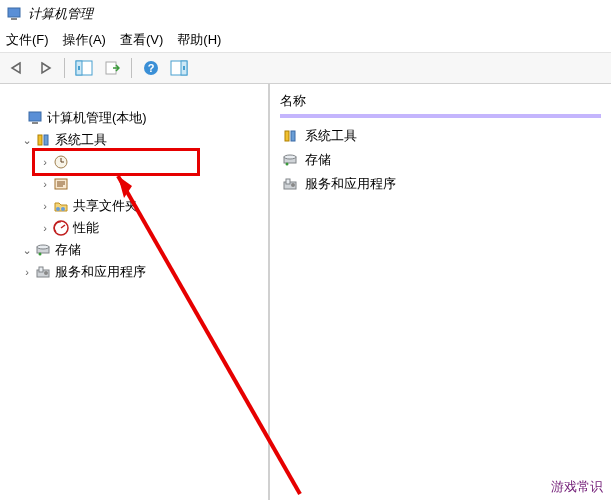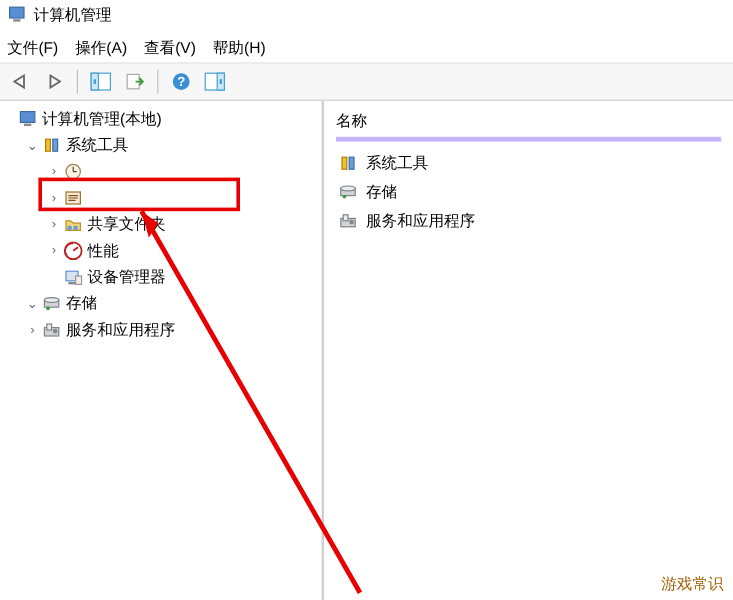--- a/index.html
+++ b/index.html
@@ -9,23 +9,24 @@
     font-size: 13px;
     background: #fff;
     color: #000;
     width: 611px;
     height: 500px;
     overflow: hidden;
     position: relative;
   }
   .titlebar {
     display: flex;
-    align-items: flex-start;
+    align-items: center;
     padding: 4px 6px;
     height: 28px;
+    font-style: italic;
   }
   .title-icon {
     width: 16px; height: 16px; margin-right: 6px;
     display: inline-flex; align-items: center; justify-content: center;
   }
   .menubar {
     display: flex;
     padding: 2px 6px;
     height: 24px;
     align-items: center;
@@ -94,21 +95,21 @@
     cursor: default;
   }
   .tree .ico {
     width: 18px; height: 16px;
     display: inline-flex; align-items: center; justify-content: center;
     margin-right: 3px;
   }
   .tree .lbl {
     padding-right: 6px;
   }
-  .indent-0 { padding-left: 0; }
+  .indent-0 { padding-left: 12px; margin-top: 19px; }
   .indent-1 { padding-left: 20px; }
   .indent-2 { padding-left: 38px; }
   .highlight-box {
     border: 3px solid #e60000;
     position: absolute;
     left: 32px; top: 148px;
     width: 168px; height: 28px;
     pointer-events: none;
   }
   .right-list .row {
@@ -117,21 +118,21 @@
   }
   .right-list .ico {
     width: 20px; height: 16px;
     display: inline-flex; align-items: center; justify-content: center;
     margin-right: 5px;
   }
   .watermark {
     position: absolute;
     right: 8px; bottom: 4px;
     font-size: 13px;
-    color: #a16207;
+    color: #701a75;
     font-family: Liberation Mono, monospace;
   }
   .arrow-line {
     position: absolute;
     pointer-events: none;
     left: 0; top: 0;
     width: 611px; height: 500px;
   }
 </style>
 </head>
@@ -267,33 +268,20 @@
                   <span class="ico">
                     <svg width="16" height="16">
                         <circle cx="8" cy="8" r="7" fill="#fff" stroke="#c02020" stroke-width="1.5"></circle>
                         <path d="M3 12 A6 6 0 0 1 8 2" fill="none" stroke="#c02020" stroke-width="1.2"></path>
                         <line x1="8" y1="8" x2="12" y2="5" stroke="#c02020" stroke-width="1.5"></line>
                       </svg>
                   </span>
                   <span class="lbl">性能</span>
                 </div>
               </li>
-              <li>
-                <div class="row indent-2">
-                  <span class="exp"></span>
-                  <span class="ico">
-                    <svg width="16" height="16">
-                        <rect x="2" y="3" width="10" height="8" fill="#d8e4f0" stroke="#5a8fd6"></rect>
-                        <rect x="4" y="12" width="6" height="2" fill="#888"></rect>
-                        <rect x="10" y="7" width="5" height="7" fill="#eee" stroke="#999"></rect>
-                      </svg>
-                  </span>
-                  <span class="lbl">设备管理器</span>
-                </div>
-              </li>
             </ul>
           </li>
           <li>
             <div class="row indent-1">
               <span class="exp">⌄</span>
               <span class="ico">
                 <svg width="16" height="16">
                     <rect x="2" y="5" width="12" height="6" fill="#d0d4d8" stroke="#808488"></rect>
                     <ellipse cx="8" cy="5" rx="6" ry="2" fill="#e8ecf0" stroke="#808488"></ellipse>
                     <circle cx="5" cy="12" r="1.5" fill="#3a9a3a"></circle>

